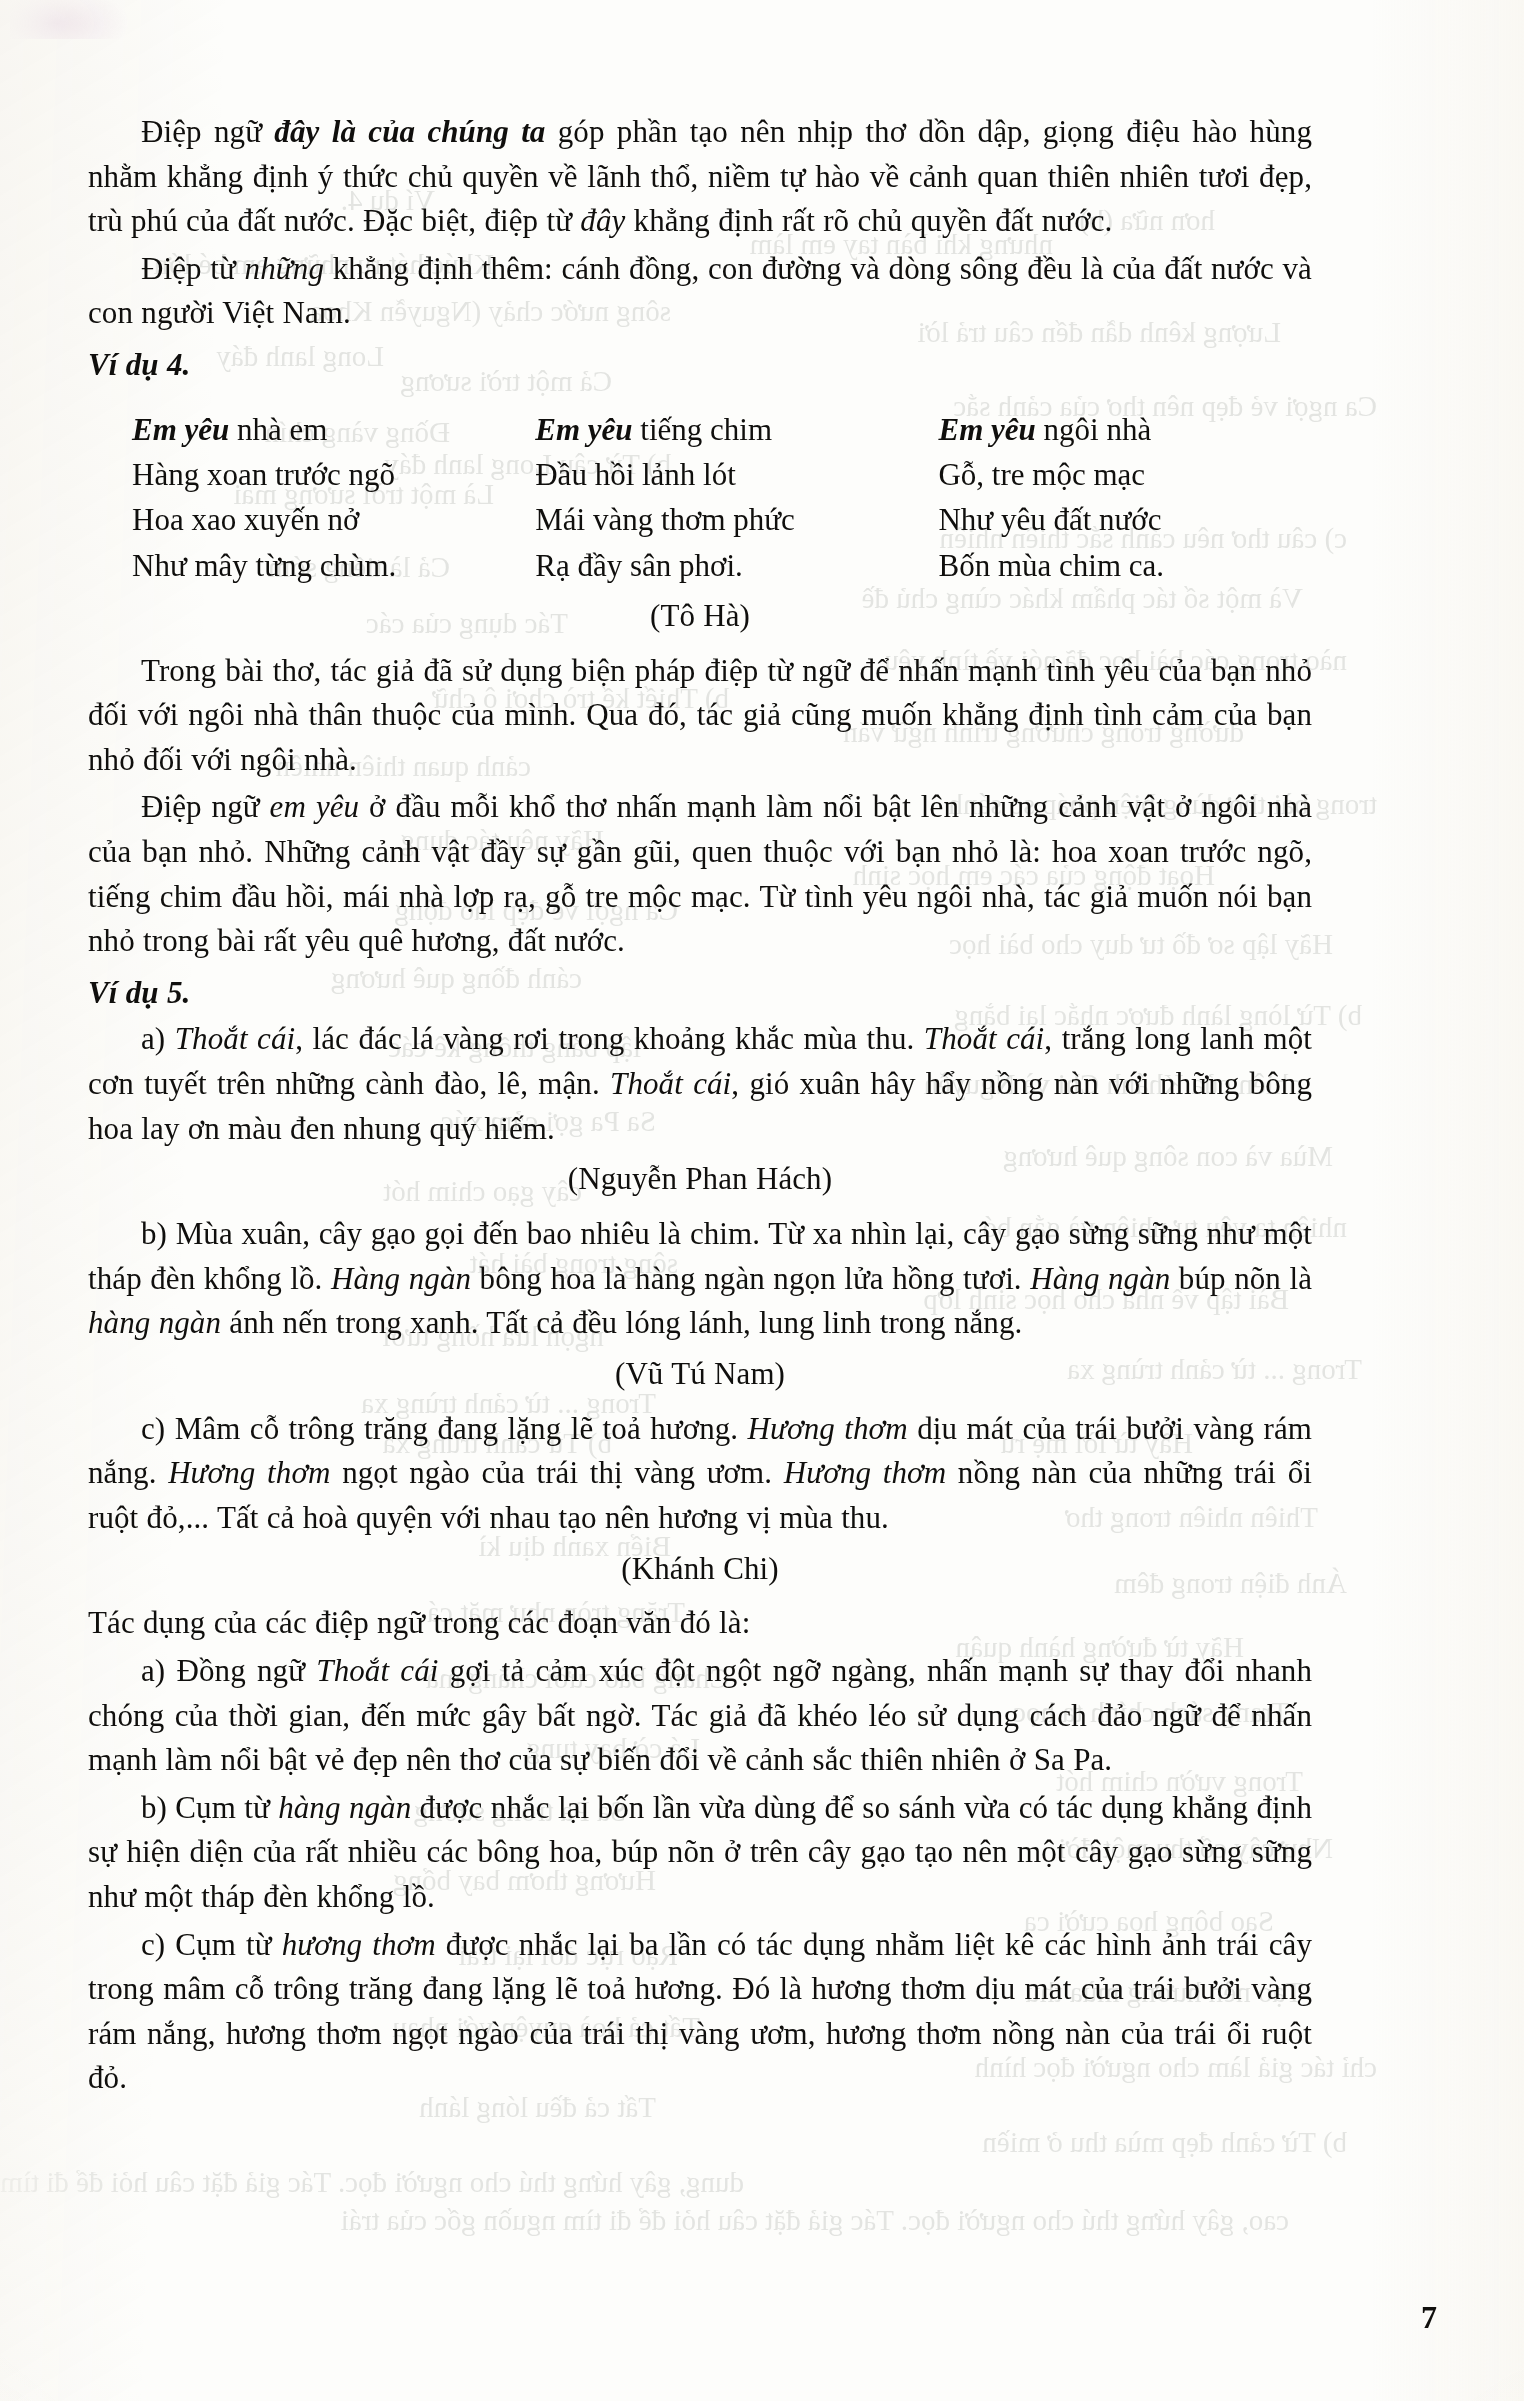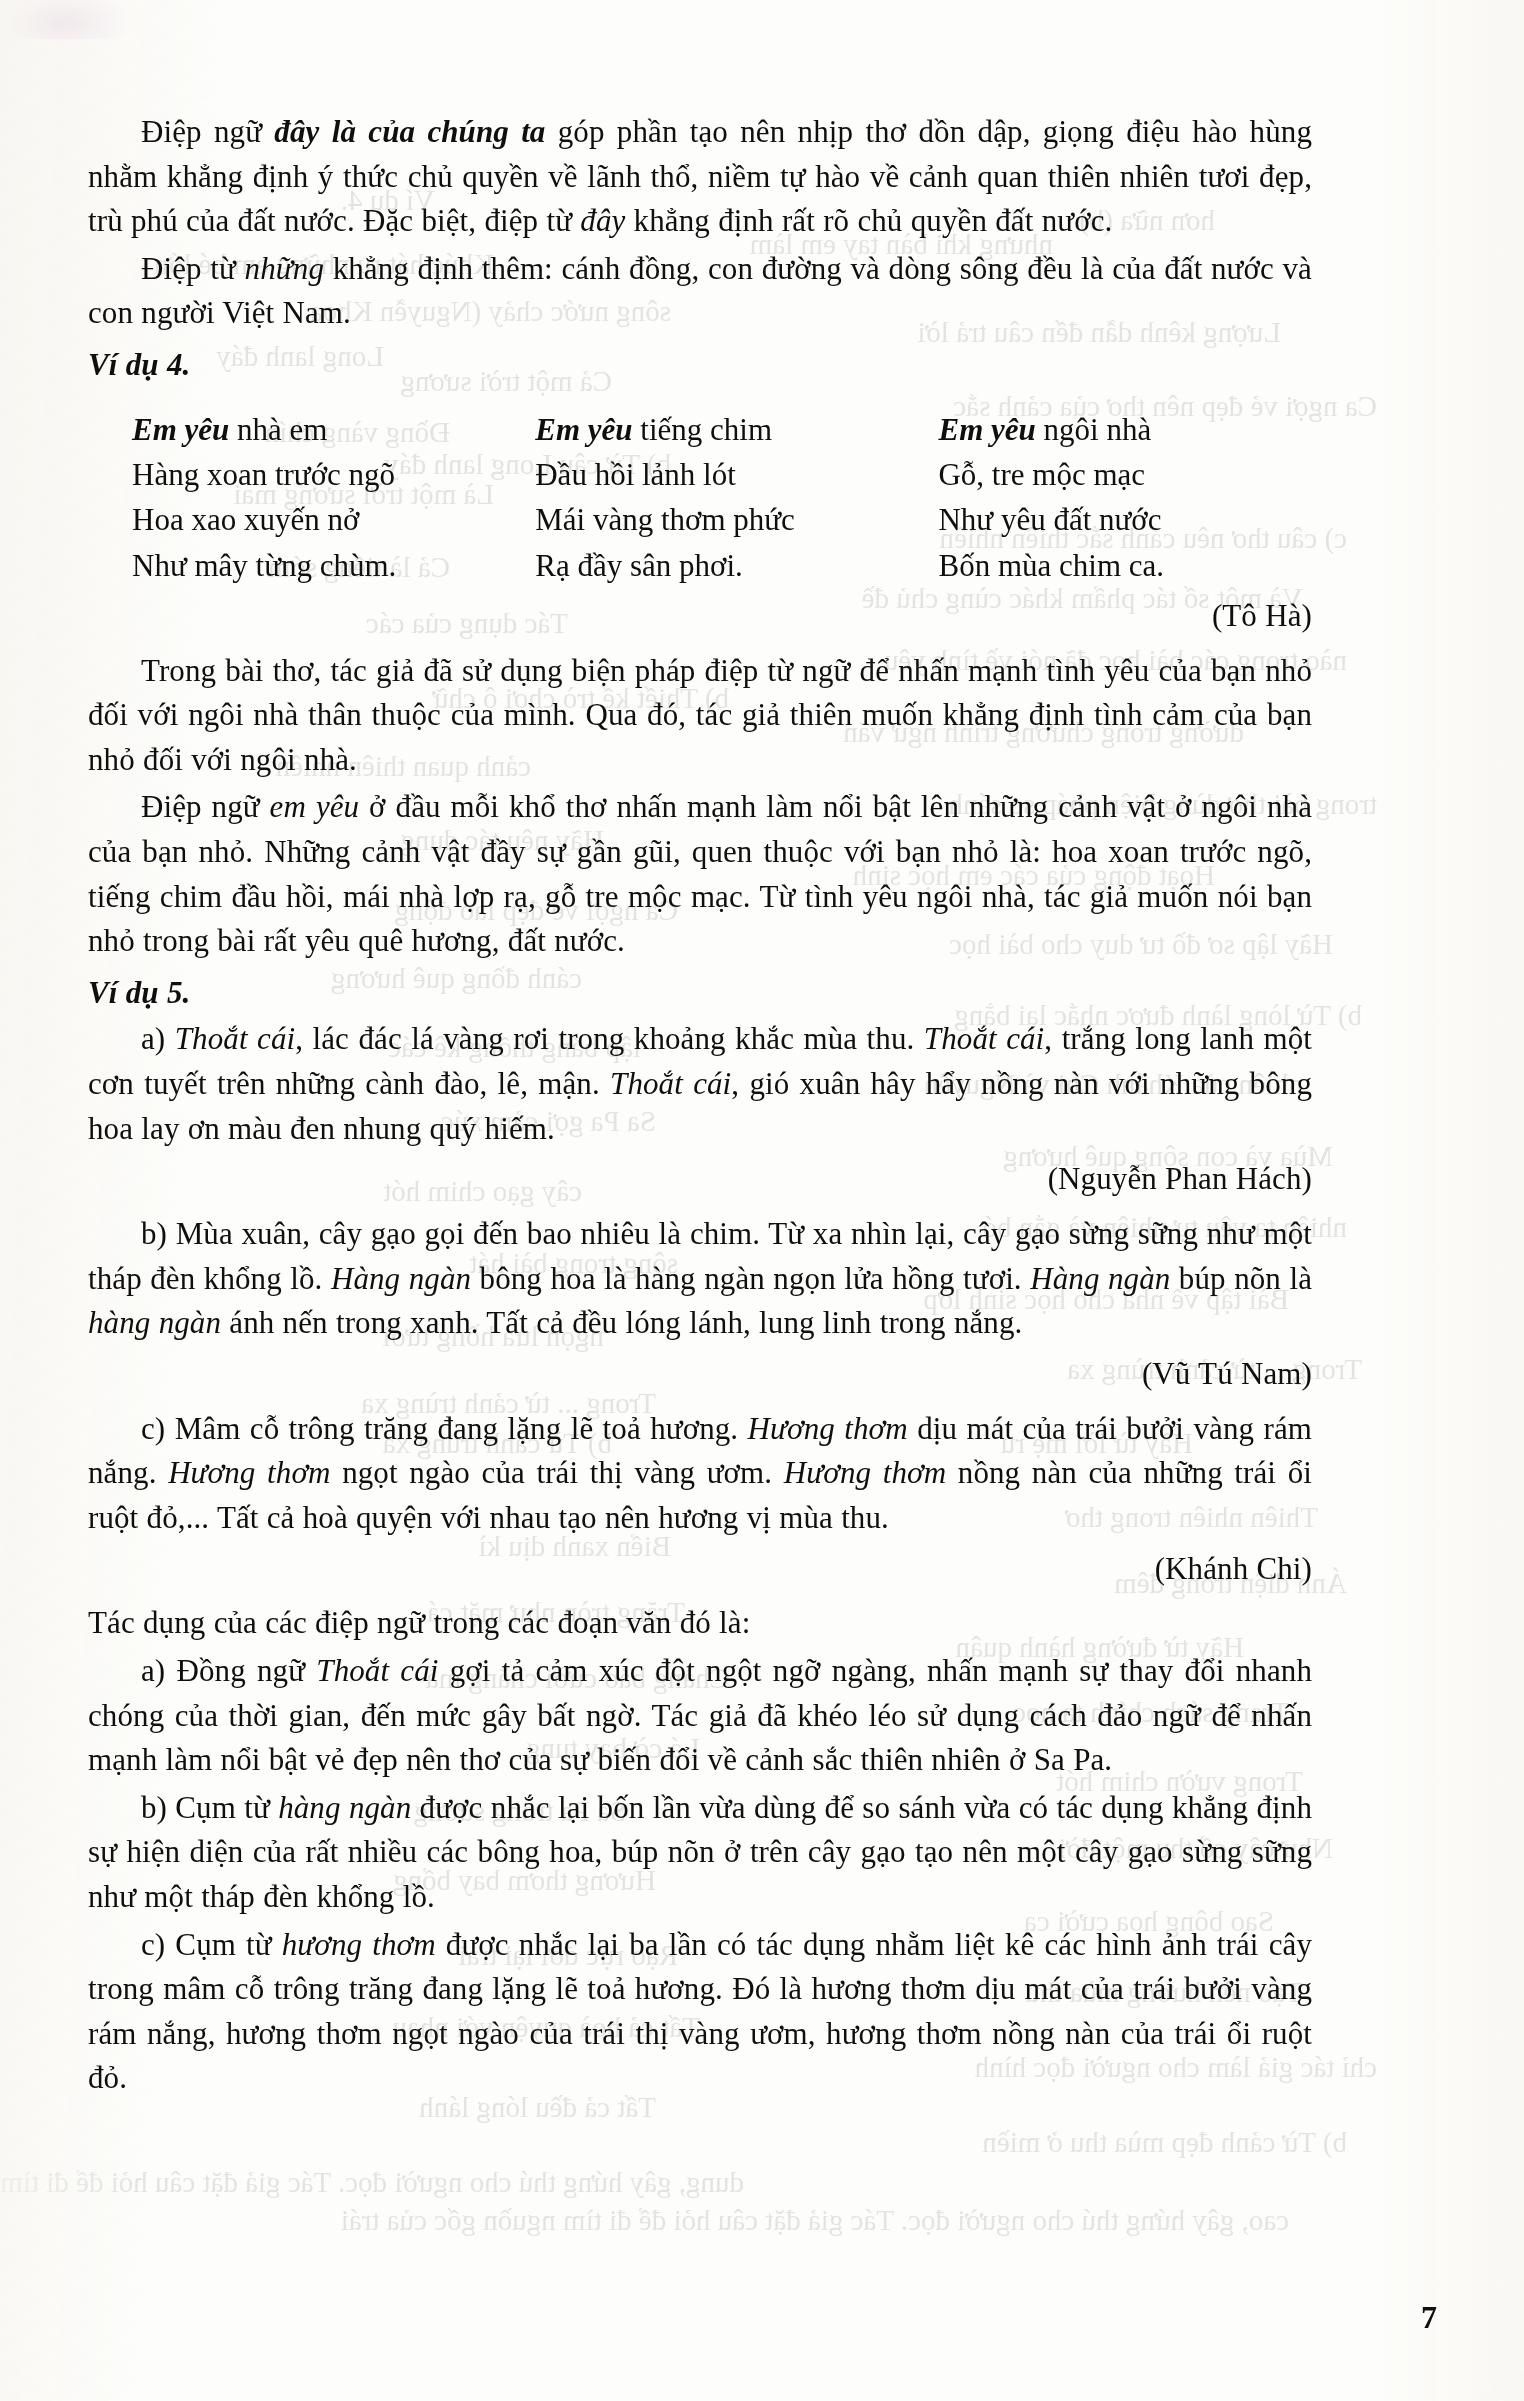--- a/index.html
+++ b/index.html
@@ -87,21 +87,21 @@
   }
   .vidu {
     font-style: italic;
     font-weight: bold;
     font-size: 31px;
     margin: 7.4px 0 1.5px 0;
     text-indent: 0;
     text-align: left;
   }
   .attrib {
-    text-align: right;
+    text-align: center;
     text-indent: 0;
     margin: 5.9px 0 10.3px 0;
     font-size: 31px;
   }
 
   
   .poem {
     display: flex;
     margin: 11.8px 0 0 0;
     padding-left: 44px;
@@ -228,21 +228,21 @@
       <div class="poem-col">
         <div class="poem-line"><em class="strongit">Em yêu</em><span> ngôi nhà</span></div>
         <div class="poem-line"><span>Gỗ, tre mộc mạc</span></div>
         <div class="poem-line"><span>Như yêu đất nước</span></div>
         <div class="poem-line"><span>Bốn mùa chim ca.</span></div>
       </div>
     </div>
 
     <p class="attrib">(Tô Hà)</p>
 
-    <p class="indent">Trong bài thơ, tác giả đã sử dụng biện pháp điệp từ ngữ để nhấn mạnh tình yêu của bạn nhỏ đối với ngôi nhà thân thuộc của mình. Qua đó, tác giả thiên muốn khẳng định tình cảm của bạn nhỏ đối với ngôi nhà.</p>
+    <p class="indent">Trong bài thơ, tác giả đã sử dụng biện pháp điệp từ ngữ để nhấn mạnh tình yêu của bạn nhỏ đối với ngôi nhà thân thuộc của mình. Qua đó, tác giả cũng muốn khẳng định tình cảm của bạn nhỏ đối với ngôi nhà.</p>
 
     <p class="indent"><span>Điệp ngữ </span><em>em yêu</em><span> ở đầu mỗi khổ thơ nhấn mạnh làm nổi bật lên những cảnh vật ở ngôi nhà của bạn nhỏ. Những cảnh vật đầy sự gần gũi, quen thuộc với bạn nhỏ là: hoa xoan trước ngõ, tiếng chim đầu hồi, mái nhà lợp rạ, gỗ tre mộc mạc. Từ tình yêu ngôi nhà, tác giả muốn nói bạn nhỏ trong bài rất yêu quê hương, đất nước.</span></p>
 
     <p class="vidu">Ví dụ 5.</p>
 
     <p class="indent"><span>a) </span><em>Thoắt cái</em><span>, lác đác lá vàng rơi trong khoảng khắc mùa thu. </span><em>Thoắt cái</em><span>, trắng long lanh một cơn tuyết trên những cành đào, lê, mận. </span><em>Thoắt cái</em><span>, gió xuân hây hẩy nồng nàn với những bông hoa lay ơn màu đen nhung quý hiếm.</span></p>
 
     <p class="attrib">(Nguyễn Phan Hách)</p>
 
     <p class="indent"><span>b) Mùa xuân, cây gạo gọi đến bao nhiêu là chim. Từ xa nhìn lại, cây gạo sừng sững như một tháp đèn khổng lồ. </span><em>Hàng ngàn</em><span> bông hoa là hàng ngàn ngọn lửa hồng tươi. </span><em>Hàng ngàn</em><span> búp nõn là </span><em>hàng ngàn</em><span> ánh nến trong xanh. Tất cả đều lóng lánh, lung linh trong nắng.</span></p>

